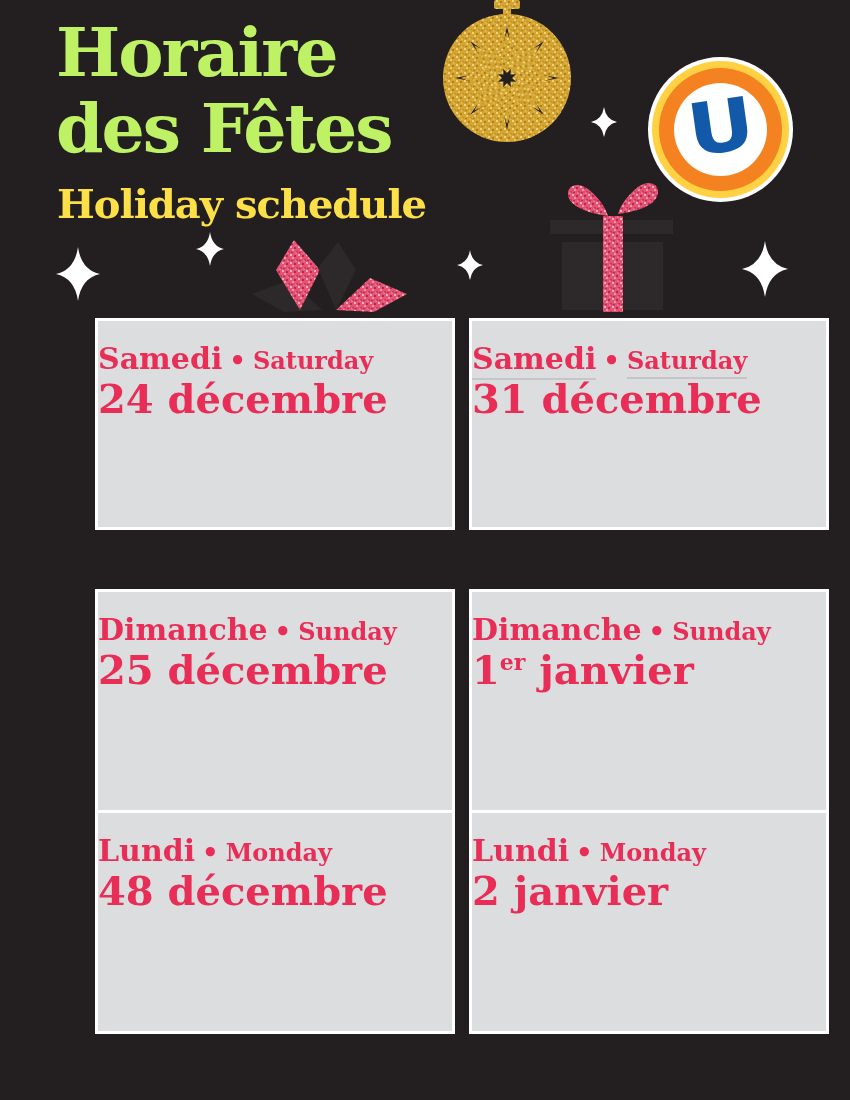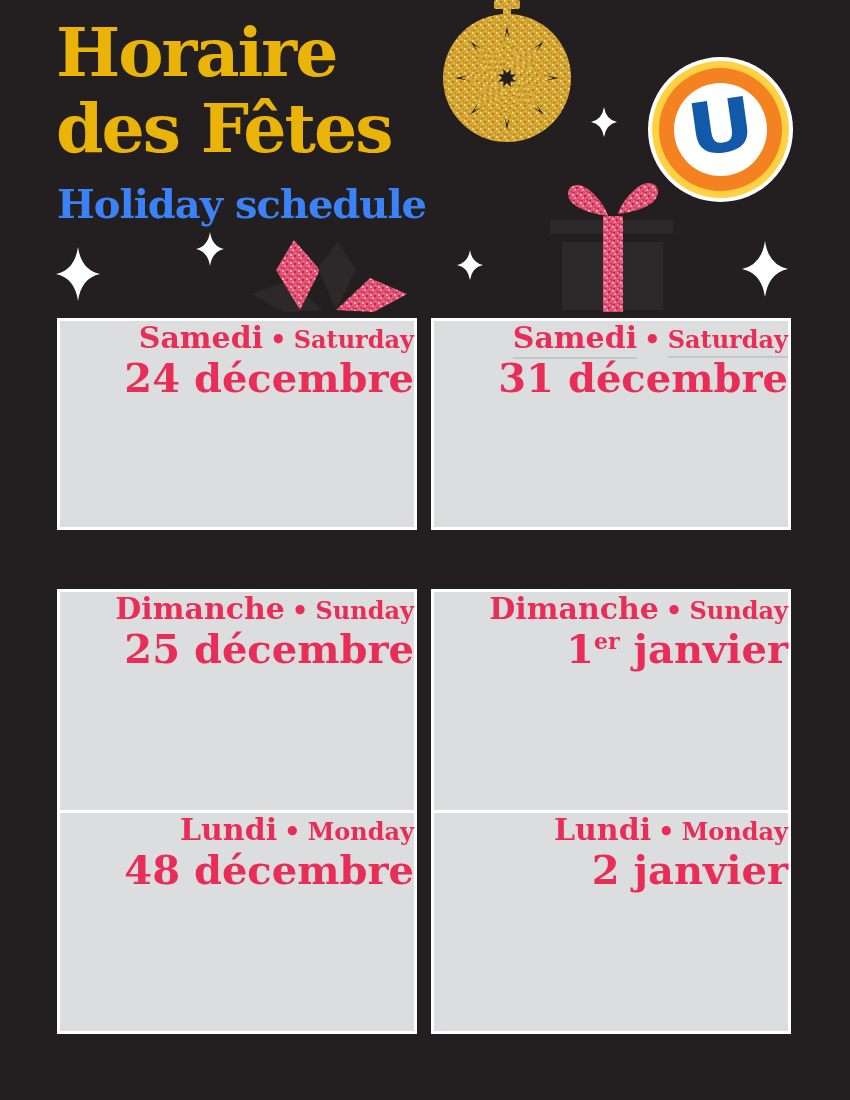--- a/index.html
+++ b/index.html
@@ -4,46 +4,46 @@
 <style>
   html,body{margin:0;padding:0;background:#231F20;}
   .poster{
     position:relative;width:850px;height:1100px;overflow:hidden;
     background:#231F20;
     font-family:"DejaVu Serif","Liberation Serif",serif;
   }
   
   .title{
     position:absolute;left:56px;top:14px;
-    color:#eab308;font-weight:bold;font-size:68px;line-height:1.12;
+    color:#bef264;font-weight:bold;font-size:68px;line-height:1.12;
     letter-spacing:-2px;
   }
   .subtitle{
     position:absolute;left:57px;top:180px;
-    color:#3b82f6;font-weight:bold;font-size:40px;letter-spacing:-1px;
+    color:#fde047;font-weight:bold;font-size:40px;letter-spacing:-1px;
   }
   
   .logo{position:absolute;left:648px;top:57px;width:145px;height:145px;
     background:#FFFFFF;border-radius:50%;}
   .logo .ring-y{position:absolute;inset:4px;background:#FFD143;border-radius:50%;}
   .logo .ring-o{position:absolute;inset:11px;background:#F58220;border-radius:50%;}
   .logo .center{position:absolute;inset:26px;background:#FFFFFF;border-radius:50%;
     display:flex;align-items:center;justify-content:center;}
   .logo .u{
     font-family:"DejaVu Sans","Liberation Sans",sans-serif;
     font-weight:bold;font-size:64px;color:#1359A9;line-height:1;
     transform:rotate(-8deg) scale(1.28,1.12);margin-top:-6px;
   }
   
   .deco{position:absolute;}
   
   .card{
     position:absolute;width:360px;box-sizing:border-box;
     background:#DCDDDE;border:3px solid #FFFFFF;
-    text-align:right;color:#E82E57;
+    text-align:left;padding-top:21px;color:#E82E57;margin-left:38px;
   }
   .col-l{left:57px;} .col-r{left:431px;}
   .row-1{top:318px;height:212px;}
   .row-2{top:589px;height:240px;}
   .row-3{top:810px;height:224px;}
   .day-line{font-weight:bold;font-size:30px;line-height:1.1;}
   .day-en{font-size:24px;}
   .bullet{font-size:26px;padding:0 7px;}
   .uline{border-bottom:2px solid #C6C6C9;padding-bottom:2px;}
   .date-line{font-weight:bold;font-size:40px;line-height:1.15;margin-top:1px;}

